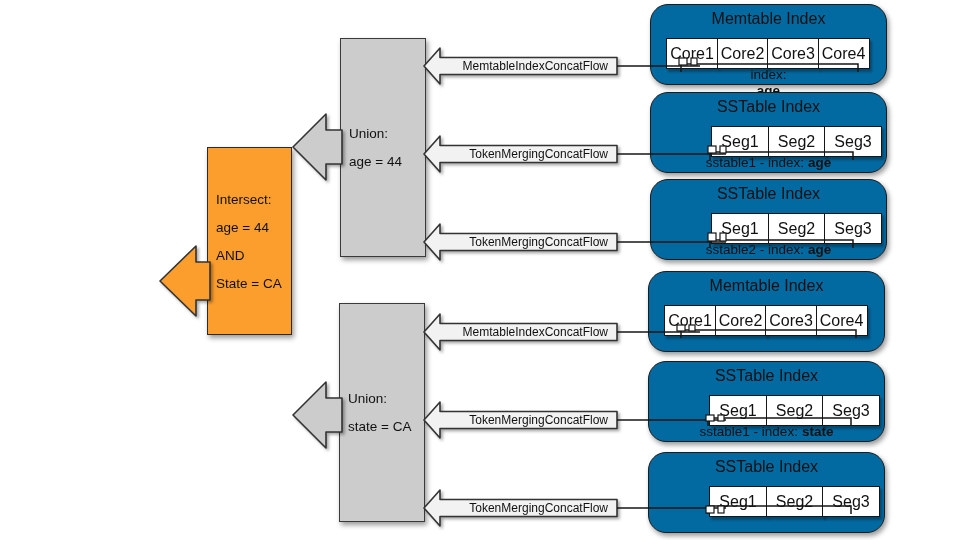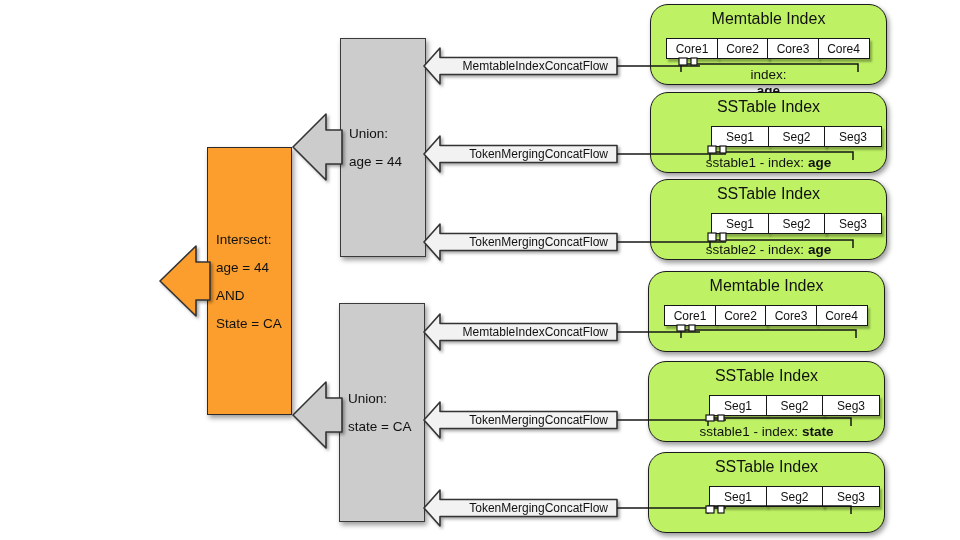--- a/index.html
+++ b/index.html
@@ -3,30 +3,30 @@
 <meta charset="utf-8">
 <style>
   html,body{margin:0;padding:0;background:#fff;}
   #canvas{
     position:relative;width:960px;height:540px;background:#fff;overflow:hidden;
     font-family:"Liberation Sans",sans-serif;color:#111;
   }
   
   .source-box{
     position:absolute;left:650px;width:237px;height:81px;box-sizing:border-box;
-    background:#bef264;border:1.6px solid #1c1c1c;border-radius:18px;
+    background:#0369a1;border:1.6px solid #1c1c1c;border-radius:18px;
     box-shadow:2px 3px 5px rgba(0,0,0,.40);
   }
   .src-title{position:absolute;top:5px;left:0;right:0;text-align:center;font-size:16px;}
   .cells{position:absolute;top:33px;display:flex;}
   .cells.mem{left:15px;}
   .cells.sst{left:60px;}
   .cell{
-    box-sizing:border-box;height:21px;background:#fff;border:1.5px solid #161616;
-    display:flex;align-items:center;justify-content:center;font-size:12px;
+    box-sizing:border-box;height:31px;background:#fff;border:1.5px solid #161616;
+    display:flex;align-items:center;justify-content:center;font-size:16px;
     box-shadow:1.5px 2.5px 2px rgba(0,0,0,.30);
   }
   .cells.mem .cell{width:52px;}
   .cells.sst .cell{width:58px;}
   .cell + .cell{margin-left:-1.5px;}
   .src-label{position:absolute;top:62px;left:0;right:0;text-align:center;font-size:13.5px;}
   .src-label .bv{font-weight:bold;margin-left:4px;}
   .clipped-word{
     position:absolute;left:650px;width:237px;top:83px;text-align:center;
     font-size:13.5px;font-weight:bold;
@@ -34,21 +34,21 @@
   
   .node-rect{
     position:absolute;box-sizing:border-box;border:1.6px solid #3a3a3a;
     box-shadow:2px 3px 5px rgba(0,0,0,.40);
     display:flex;flex-direction:column;justify-content:center;
     padding-left:8px;font-size:13.5px;line-height:17px;
   }
   .union-box{width:86px;height:219px;background:var(--gray,#CCCCCC);}
   #union-age{left:340px;top:38px;}
   #union-state{left:339px;top:303px;}
-  .intersect-box{left:207px;top:147px;width:85px;height:268px;background:var(--orange,#FC9E2D);border-color:#2b2b2b;}
+  .intersect-box{left:207px;top:147px;width:85px;height:188px;background:var(--orange,#FC9E2D);border-color:#2b2b2b;}
   .bold{font-weight:normal;margin-top:11px;}
   
   .overlay{position:absolute;left:0;top:0;}
   .arr{stroke:#333;stroke-width:1.6;stroke-linejoin:round;
        filter:drop-shadow(2px 2.5px 1.5px rgba(0,0,0,.35));}
   .orange-fill{fill:var(--orange,#FC9E2D);}
   .gray-fill{fill:var(--gray,#CCCCCC);}
   .flow-fill{fill:var(--flow_fill,#F2F2F2);}
   .wires path{stroke:#161616;stroke-width:1.5;fill:none;}
   .wires rect{stroke:#161616;stroke-width:1.2;fill:#fff;}

